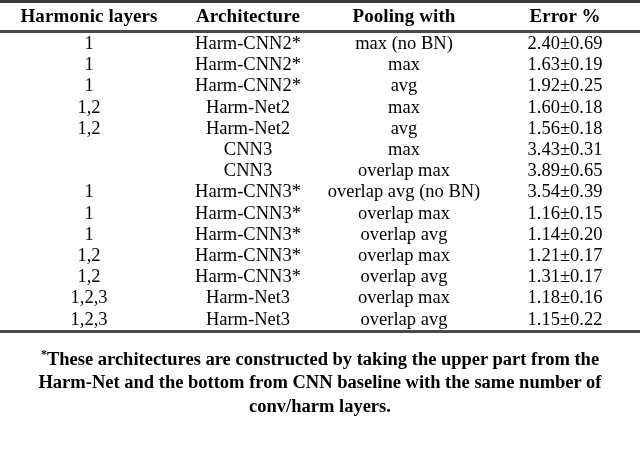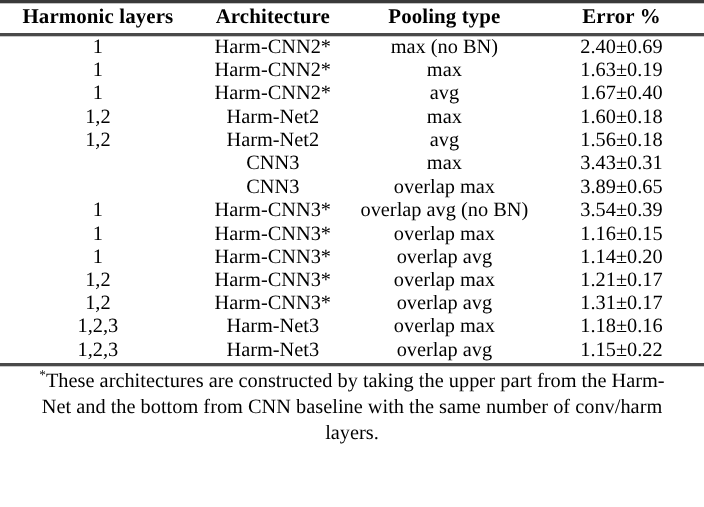--- a/index.html
+++ b/index.html
@@ -63,24 +63,25 @@
     font-weight: normal;
   }
   tbody tr.best td {
     font-weight: bold;
   }
   td.empty-cell { color: transparent; }
 
   .footnote {
     width: 594px;
     margin: 0 auto;
-    padding-top: 3px;
+    padding-top: 15px;
     font-size: 18.5px;
     line-height: 23.5px;
     text-align: center;
+    font-weight: bold;
   }
   .footnote .star {
     vertical-align: super;
     font-size: 12px;
     line-height: 0;
   }
 </style>
 </head>
 <body>
 
@@ -92,21 +93,21 @@
     <colgroup>
       <col class="c-layers">
         <col class="c-arch">
         <col class="c-pool">
         <col class="c-err">
     </colgroup>
     <thead>
       <tr>
         <th>Harmonic layers</th>
         <th>Architecture</th>
-        <th>Pooling type</th>
+        <th>Pooling with</th>
         <th>Error %</th>
       </tr>
     </thead>
   </table>
 
   <div class="rule-mid"></div>
 
   <table class="results">
     <colgroup>
       <col class="c-layers">
@@ -124,21 +125,21 @@
         <tr>
           <td>1</td>
           <td>Harm-CNN2*</td>
           <td>max</td>
           <td>1.63±0.19</td>
         </tr>
         <tr>
           <td>1</td>
           <td>Harm-CNN2*</td>
           <td>avg</td>
-          <td>1.67±0.40</td>
+          <td>1.92±0.25</td>
         </tr>
         <tr>
           <td>1,2</td>
           <td>Harm-Net2</td>
           <td>max</td>
           <td>1.60±0.18</td>
         </tr>
         <tr>
           <td>1,2</td>
           <td>Harm-Net2</td>

